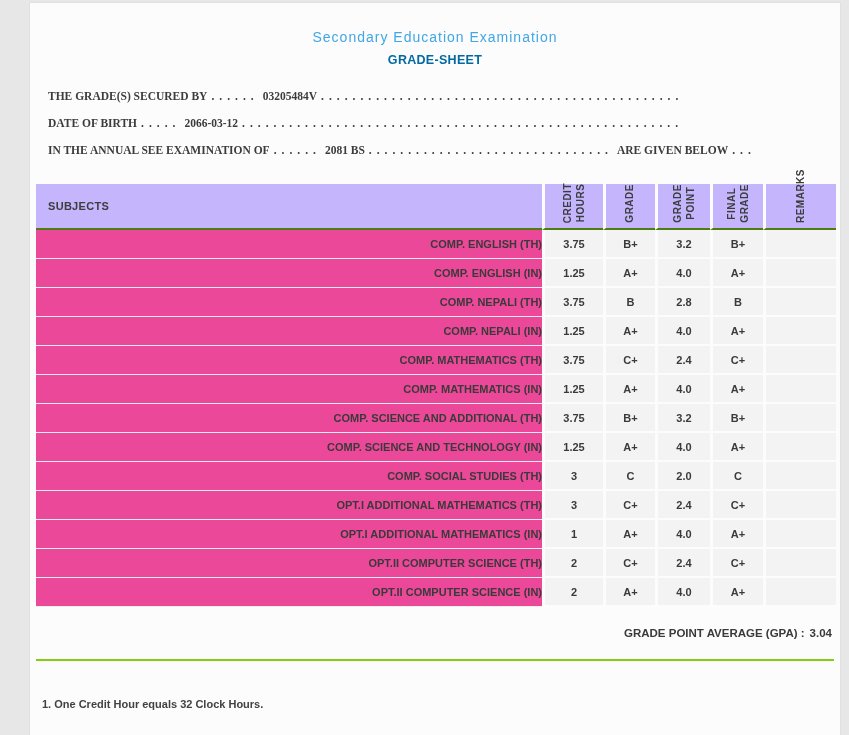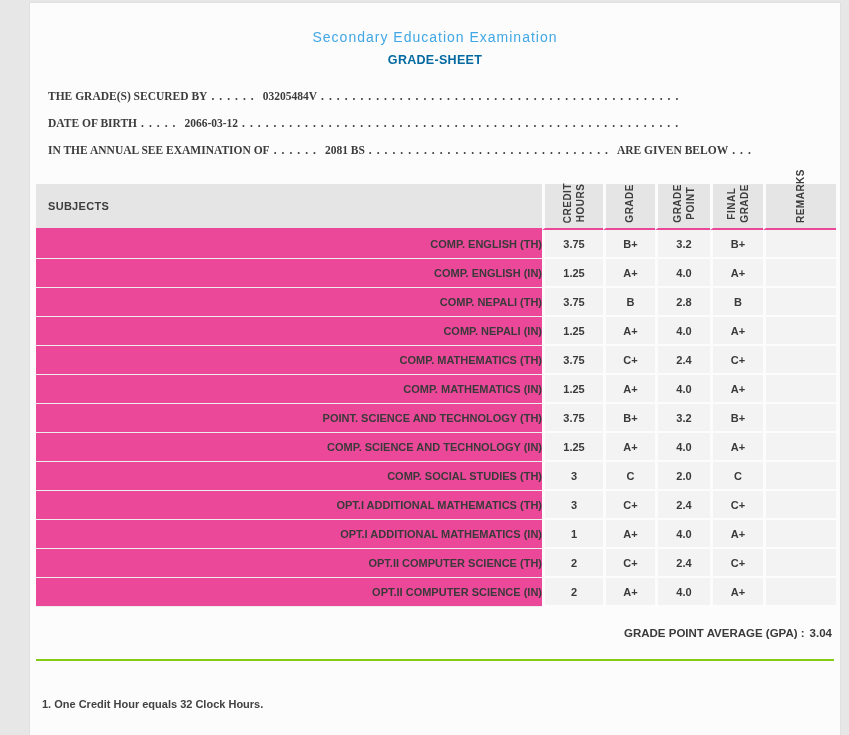--- a/index.html
+++ b/index.html
@@ -59,22 +59,22 @@
     table-layout: fixed;
   }
   .grade-table col.c-subject { width: 506px; }
   .grade-table col.c-credit  { width: 61px; }
   .grade-table col.c-grade   { width: 52px; }
   .grade-table col.c-point   { width: 55px; }
   .grade-table col.c-final   { width: 53px; }
   .grade-table col.c-remarks { width: 73px; }
   .grade-table th {
     height: 46px;
-    background: #e5e5e5;
-    border-bottom: 2px solid #ec4899;
+    background: #c4b5fd;
+    border-bottom: 2px solid #4d7c0f;
     position: relative;
     font-size: 10.5px;
     color: #3d3d3d;
     vertical-align: middle;
   }
   .grade-table th.h-subject {
     text-align: left;
     padding-left: 12px;
     font-size: 11px;
     letter-spacing: 0.3px;
@@ -239,21 +239,21 @@
         </tr>
       <tr>
           <td class="subject">COMP. MATHEMATICS (IN)</td>
           <td class="num">1.25</td>
           <td class="num">A+</td>
           <td class="num">4.0</td>
           <td class="num">A+</td>
           <td class="num"></td>
         </tr>
       <tr>
-          <td class="subject">POINT. SCIENCE AND TECHNOLOGY (TH)</td>
+          <td class="subject">COMP. SCIENCE AND ADDITIONAL (TH)</td>
           <td class="num">3.75</td>
           <td class="num">B+</td>
           <td class="num">3.2</td>
           <td class="num">B+</td>
           <td class="num"></td>
         </tr>
       <tr>
           <td class="subject">COMP. SCIENCE AND TECHNOLOGY (IN)</td>
           <td class="num">1.25</td>
           <td class="num">A+</td>

